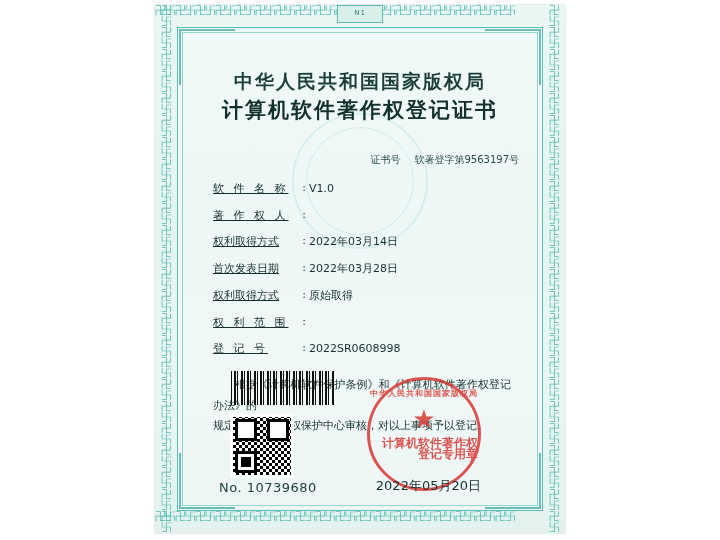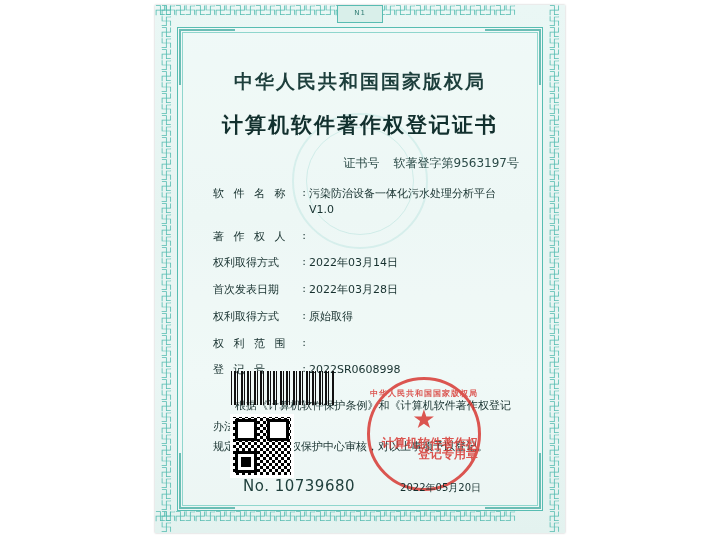--- a/index.html
+++ b/index.html
@@ -149,31 +149,31 @@
     letter-spacing: 2px;
     margin-top: 24px;
   }
   .cert-title {
     text-align: center;
     font-family: "DejaVu Sans", sans-serif;
     font-size: 21px;
     font-weight: bold;
     color: #12302e;
     letter-spacing: 2px;
-    margin-top: 16px;
+    margin-top: 1px;
   }
 
   .cert-no-row {
     display: flex;
     justify-content: flex-end;
     align-items: baseline;
     gap: 14px;
-    margin-top: 16px;
+    margin-top: 29px;
     padding-right: 6px;
-    font-size: 12px;
+    font-size: 10px;
     color: #2b4a47;
   }
 
   .fields {
     margin-top: 14px;
     padding-left: 18px;
     padding-right: 10px;
   }
   .field-row {
     display: flex;
@@ -181,20 +181,21 @@
     margin-bottom: 11px;
     font-size: 11px;
     color: #16302e;
   }
   .field-label {
     width: 86px;
     flex: none;
     letter-spacing: 3px;
     text-align: justify;
     color: #16302e;
+    text-decoration: underline;
   }
   .field-label.tight { letter-spacing: 0px; }
   .field-colon {
     width: 10px;
     flex: none;
     text-align: center;
   }
   .field-value {
     flex: 1;
     line-height: 1.45;
@@ -308,31 +309,31 @@
     position: absolute;
     left: 0; right: 0; top: 58px;
     text-align: right;
     font-size: 12px;
     line-height: 11px;
     font-weight: bold;
   }
 
   .no-line {
     position: absolute;
-    left: 48px;
+    left: 24px;
     bottom: -6px;
-    font-size: 15px;
+    font-size: 13px;
     color: #20403d;
     letter-spacing: .5px;
   }
   .issue-date {
     position: absolute;
     right: 44px;
     bottom: -6px;
-    font-size: 10px;
+    font-size: 13px;
     color: #16302e;
   }
 </style>
 </head>
 <body>
 
 <div id="page">
 
   <div class="cert-sheet">
     <div class="paper-tone"></div>
@@ -463,21 +464,20 @@
         <span>证书号</span>
         <span>软著登字第9563197号</span>
       </div>
 
       <div class="fields">
 
         <div class="field-row">
           <span class="field-label">软 件 名 称</span>
           <span class="field-colon">:</span>
           <span class="field-value">
-            <span>污染防治设备一体化污水处理分析平台</span>
             <span class="sub">V1.0</span>
           </span>
         </div>
 
         <div class="field-row">
           <span class="field-label">著 作 权 人</span>
           <span class="field-colon">:</span>
         </div>
 
         <div class="field-row">

